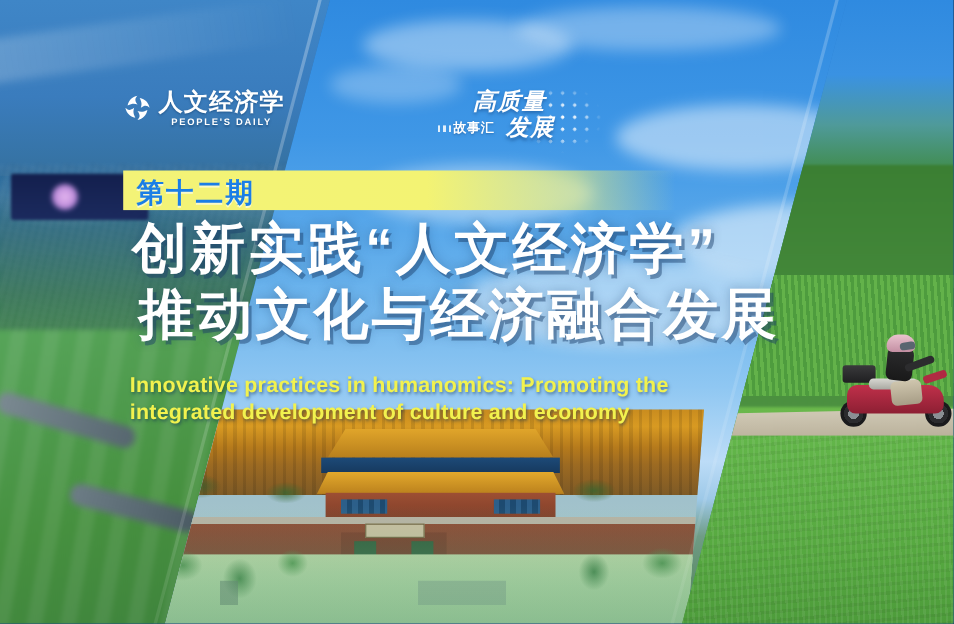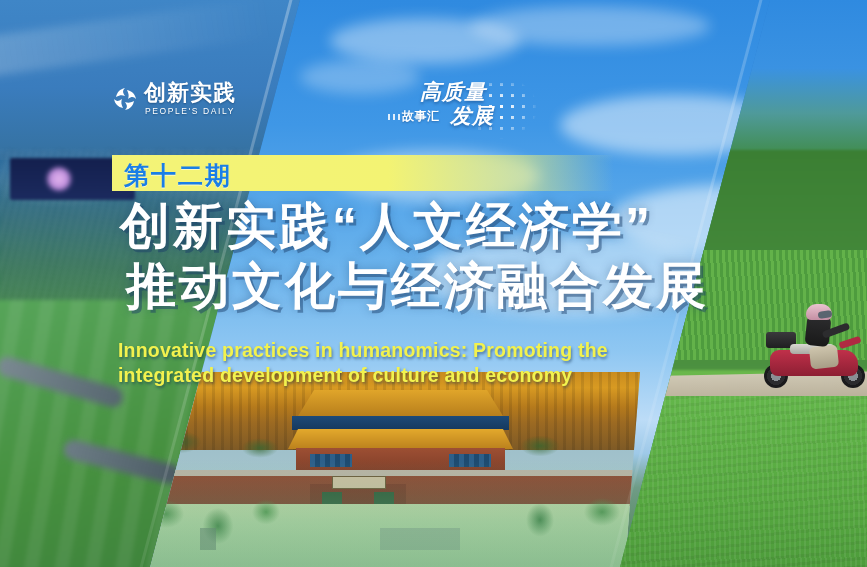--- a/index.html
+++ b/index.html
@@ -232,28 +232,28 @@
     background:linear-gradient(180deg,rgba(255,255,255,.30),rgba(255,255,255,.08));}
   #seam2{left:770px;transform:rotate(14.8deg);transform-origin:top center;
     background:linear-gradient(180deg,rgba(255,255,255,.22),rgba(255,255,255,.06));}
 
   
   #logos{position:absolute;left:112px;top:82px;display:flex;align-items:center;gap:14px;}
   .logo{display:flex;align-items:flex-end;gap:6px;}
   .logo .mark{flex:none;}
   .logo .txt{display:flex;flex-direction:column;align-items:center;line-height:1;}
   .logo .cn{color:#fff;font-weight:700;letter-spacing:1px;text-shadow:0 1px 2px rgba(0,40,80,.45);}
-  .logo .en{color:#fff;font-weight:400;text-shadow:0 1px 2px rgba(0,40,80,.45);}
+  .logo .en{color:#fff;font-weight:700;text-shadow:0 1px 2px rgba(0,40,80,.45);}
   #logo-pd .cn{font-size:22px;font-family:"Liberation Serif","DejaVu Serif",serif;}
   #logo-pd .en{font-size:8.5px;letter-spacing:1.6px;margin-top:3px;}
   #logo-pc .cn{font-size:20px;font-family:"Liberation Serif","DejaVu Serif",serif;}
   #logo-pc .en{font-size:8px;letter-spacing:.6px;margin-top:3px;}
 
   
-  #emblem{position:absolute;left:388px;top:72px;width:160px;height:72px;}
+  #emblem{position:absolute;left:398px;top:72px;width:160px;height:72px;}
   #emblem .dots{
     position:absolute;right:0;top:-4px;width:96px;height:80px;
     background-image:radial-gradient(circle, rgba(255,255,255,.95) 1.6px, transparent 1.8px);
     background-size:11px 11px;
     -webkit-mask-image:radial-gradient(ellipse 48px 40px at 50% 50%, #000 18%, rgba(0,0,0,.5) 55%, transparent 78%);
     mask-image:radial-gradient(ellipse 48px 40px at 50% 50%, #000 18%, rgba(0,0,0,.5) 55%, transparent 78%);
   }
   #emblem .gq{
     position:absolute;left:32px;top:6px;color:#fff;font-size:21px;font-weight:700;letter-spacing:1px;
     font-family:"Liberation Sans",sans-serif;font-style:italic;
@@ -379,21 +379,21 @@
     <div class="logo" id="logo-pd">
       <span class="mark">
         <svg width="26" height="26" viewBox="0 0 26 26">
           <path d="M13 2 C8 3 5 6 4 11 C8 9 10 9 13 10 C10 6 11 4 13 2 Z" fill="#ffffff"></path>
           <path d="M24 13 C23 8 20 5 15 4 C17 8 17 10 16 13 C20 10 22 11 24 13 Z" fill="#ffffff"></path>
           <path d="M13 24 C18 23 21 20 22 15 C18 17 16 17 13 16 C16 20 15 22 13 24 Z" fill="#ffffff"></path>
           <path d="M2 13 C3 18 6 21 11 22 C9 18 9 16 10 13 C6 16 4 15 2 13 Z" fill="#ffffff"></path>
         </svg>
       </span>
       <span class="txt">
-        <span class="cn">创新实践</span>
+        <span class="cn">人文经济学</span>
         <span class="en">PEOPLE'S DAILY</span>
       </span>
     </div>
 
   </div>
 
   <div id="emblem">
     <div class="dots"></div>
     <div class="ticks"></div>
     <div class="gq">高质量</div>

